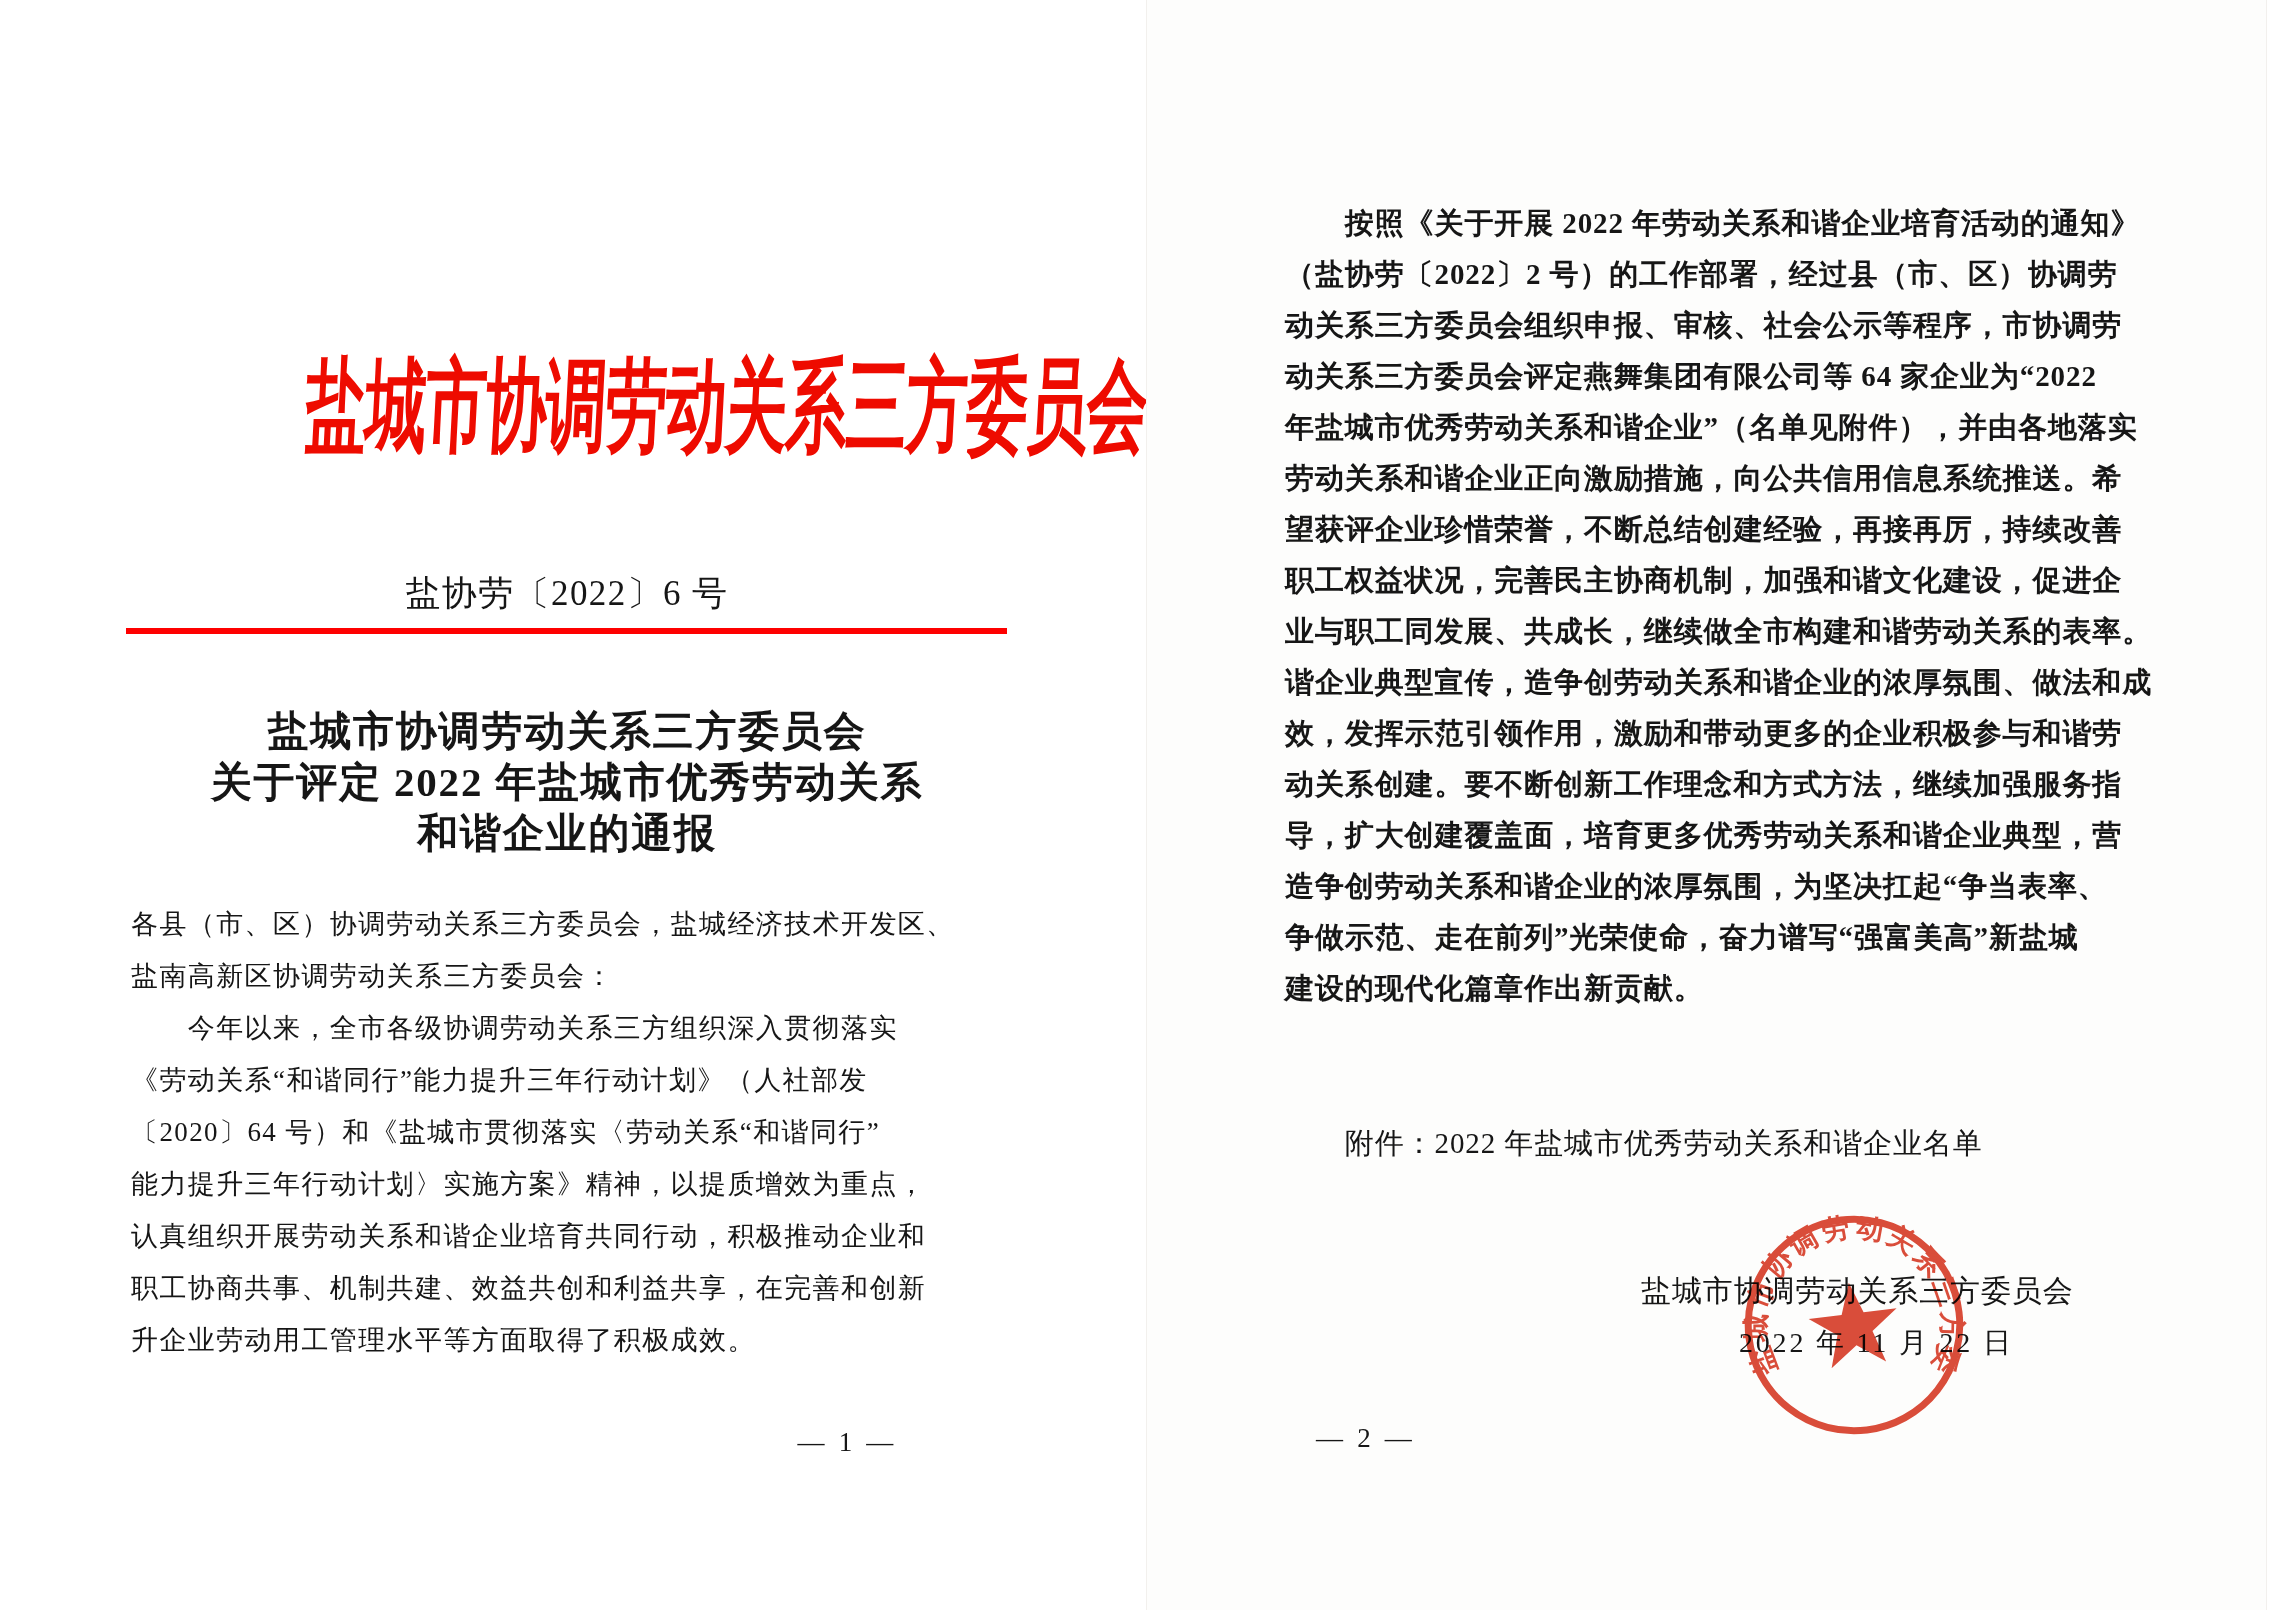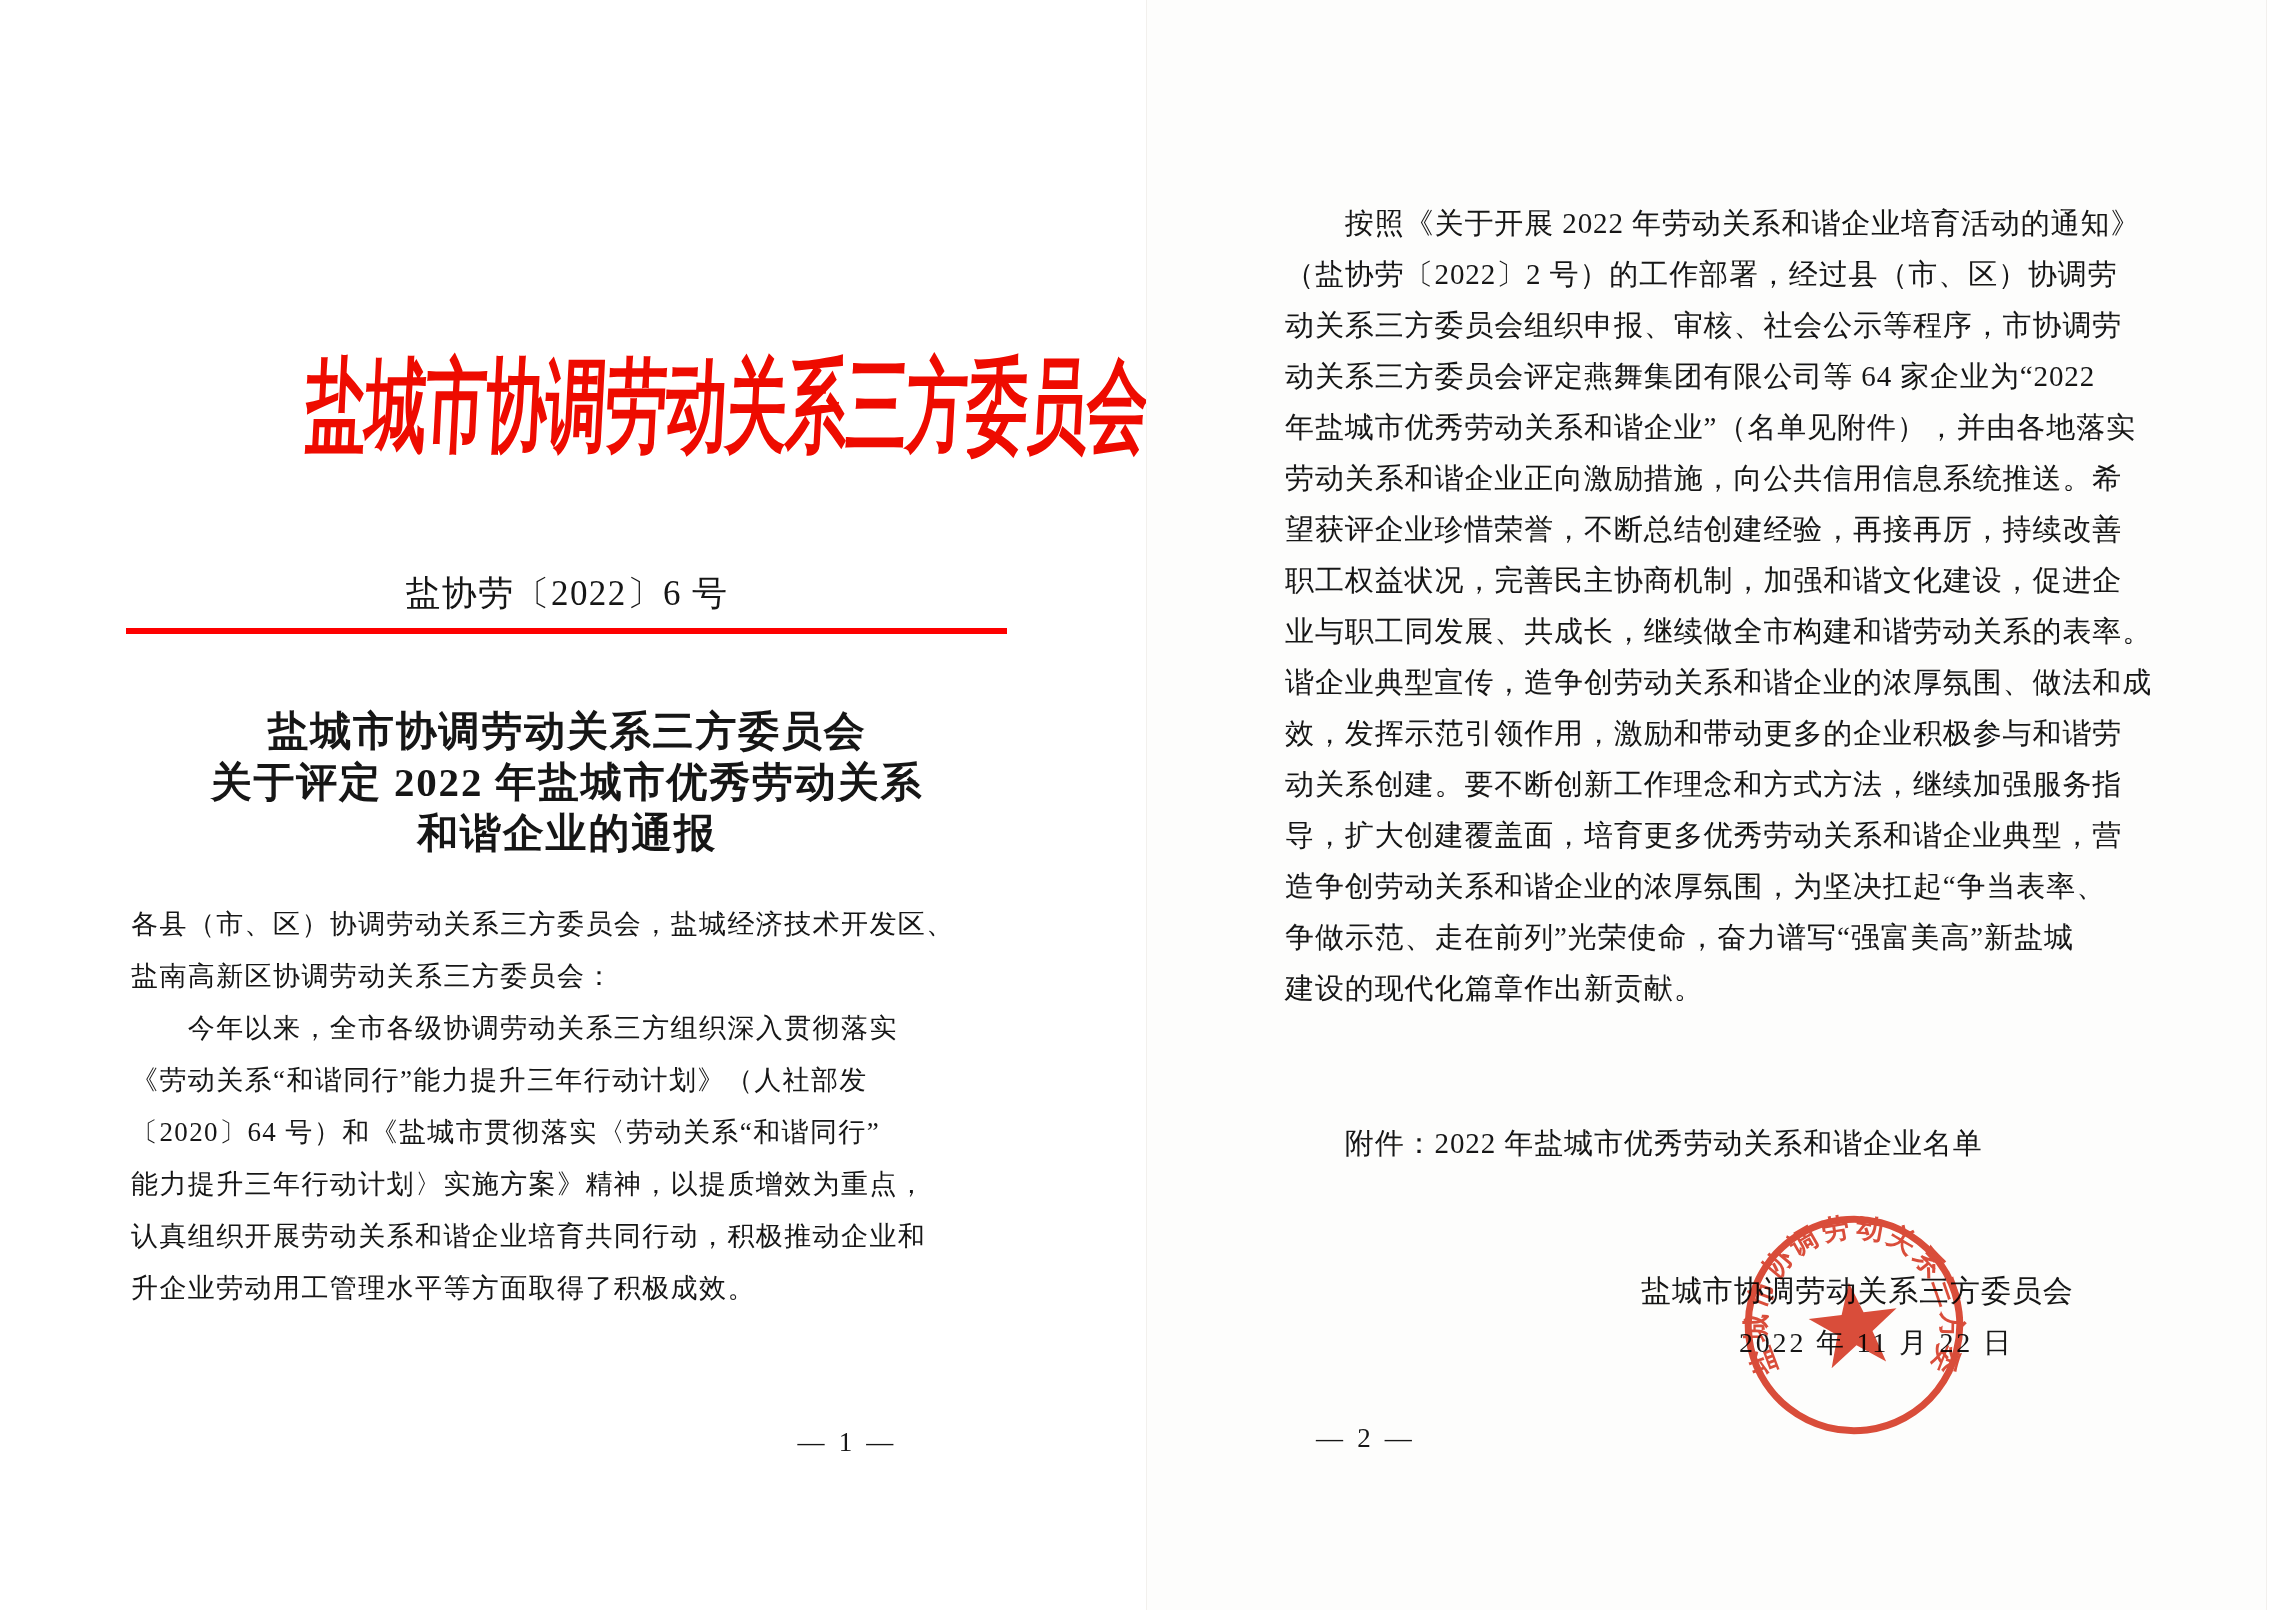--- a/index.html
+++ b/index.html
@@ -18,21 +18,21 @@
   .p1-rule{position:absolute;top:628px;left:-4.6px;width:881px;height:6.4px;background:var(--rule-red,#fe0000);}
   .p1-title{position:absolute;top:706px;left:0;width:100%;text-align:center;font-weight:bold;
     font-size:41px;line-height:51px;letter-spacing:1.8px;}
   .p1-body{position:absolute;top:898px;left:0;width:100%;}
   .doc-line{font-size:27px;line-height:52px;letter-spacing:1.4px;white-space:nowrap;}
   .p1-pagenum{position:absolute;top:1427px;right:106px;font-size:27px;letter-spacing:3.7px;}
   
   .page2{position:absolute;left:1146px;top:0;width:1119px;height:1611px;background:#fdfdfc;
     border-left:0.9px solid #f2f0ed;border-right:0.9px solid #f2f0ed;}
   .p2-body{position:absolute;top:198px;left:138px;width:859px;}
-  .p2-body .doc-line{font-size:29px;line-height:51px;letter-spacing:0.9px;}
+  .p2-body .doc-line{font-size:29px;line-height:51px;letter-spacing:0.9px;font-weight:bold;}
   .p2-attachment{position:absolute;top:1124px;left:138px;font-size:29px;letter-spacing:0.9px;white-space:nowrap;}
   .p2-signature{position:absolute;top:1271px;left:494px;font-size:30px;letter-spacing:0.9px;white-space:nowrap;}
   .p2-date{position:absolute;top:1324px;left:592px;font-size:28px;letter-spacing:2.8px;white-space:nowrap;}
   .p2-pagenum{position:absolute;top:1423px;left:169px;font-size:27px;letter-spacing:3.7px;}
   .p2-seal{position:absolute;left:584px;top:1202px;width:246px;height:246px;
     mix-blend-mode:multiply;opacity:.93;transform:rotate(-7deg);}
   .seal-arc-text{font-size:67px;letter-spacing:9px;font-weight:bold;
     font-family:"Liberation Serif","DejaVu Serif",serif;}
 </style>
 </head>
@@ -52,20 +52,21 @@
       </div>
     <div class="p1-body">
 
     <div class="doc-line">各县（市、区）协调劳动关系三方委员会，盐城经济技术开发区、</div>
         <div class="doc-line">盐南高新区协调劳动关系三方委员会：</div>
         <div class="doc-line">　　今年以来，全市各级协调劳动关系三方组织深入贯彻落实</div>
         <div class="doc-line">《劳动关系“和谐同行”能力提升三年行动计划》（人社部发</div>
         <div class="doc-line">〔2020〕64 号）和《盐城市贯彻落实〈劳动关系“和谐同行”</div>
         <div class="doc-line">能力提升三年行动计划〉实施方案》精神，以提质增效为重点，</div>
         <div class="doc-line">认真组织开展劳动关系和谐企业培育共同行动，积极推动企业和</div>
+        <div class="doc-line">职工协商共事、机制共建、效益共创和利益共享，在完善和创新</div>
         <div class="doc-line">升企业劳动用工管理水平等方面取得了积极成效。</div>
       </div>
     <div class="p1-pagenum">— 1 —</div>
   </div>
 
   <div class="page2">
     <div class="p2-body">
 
     <div class="doc-line">　　按照《关于开展 2022 年劳动关系和谐企业培育活动的通知》</div>
         <div class="doc-line">（盐协劳〔2022〕2 号）的工作部署，经过县（市、区）协调劳</div>

